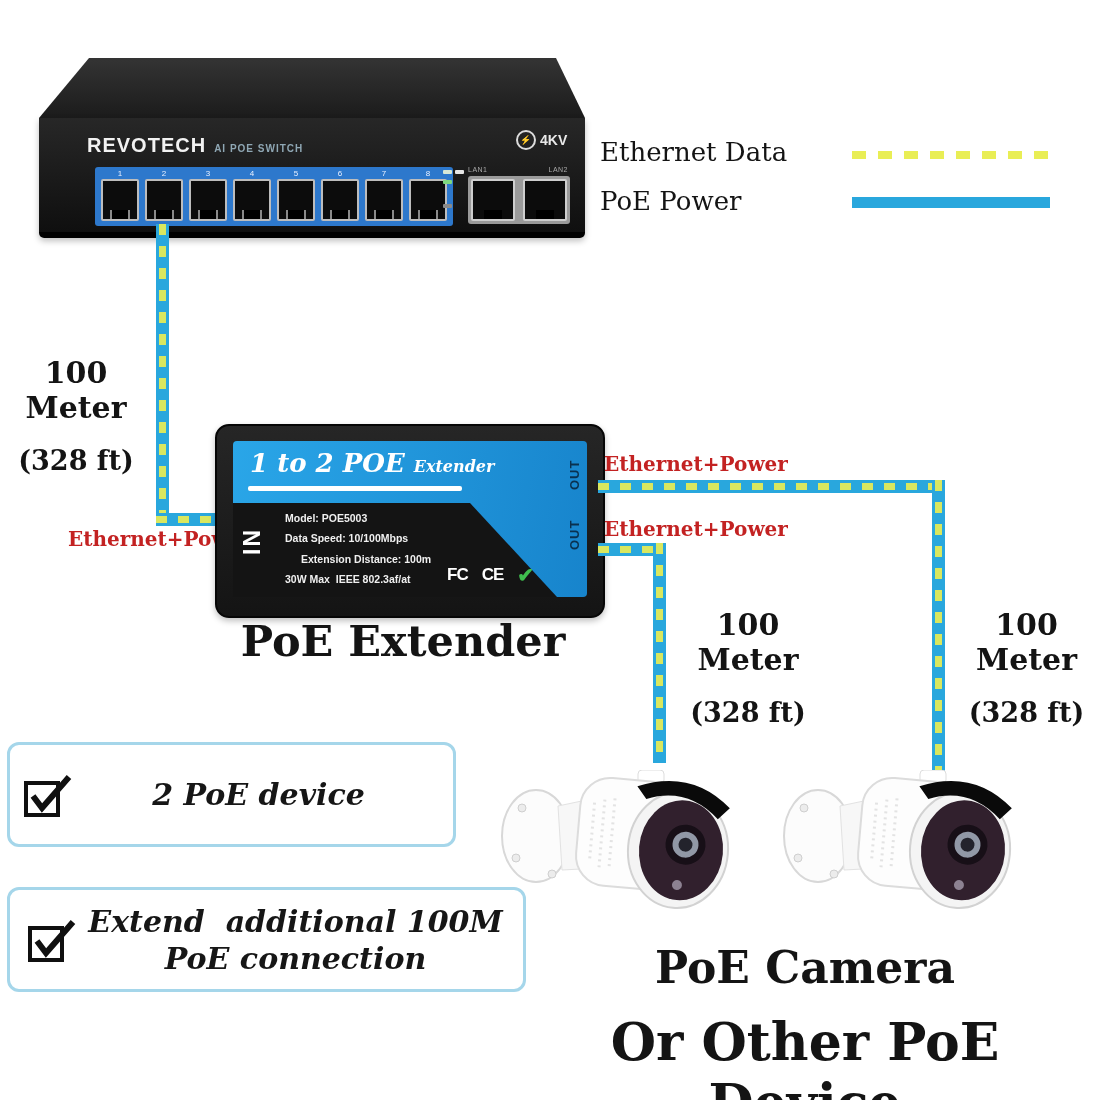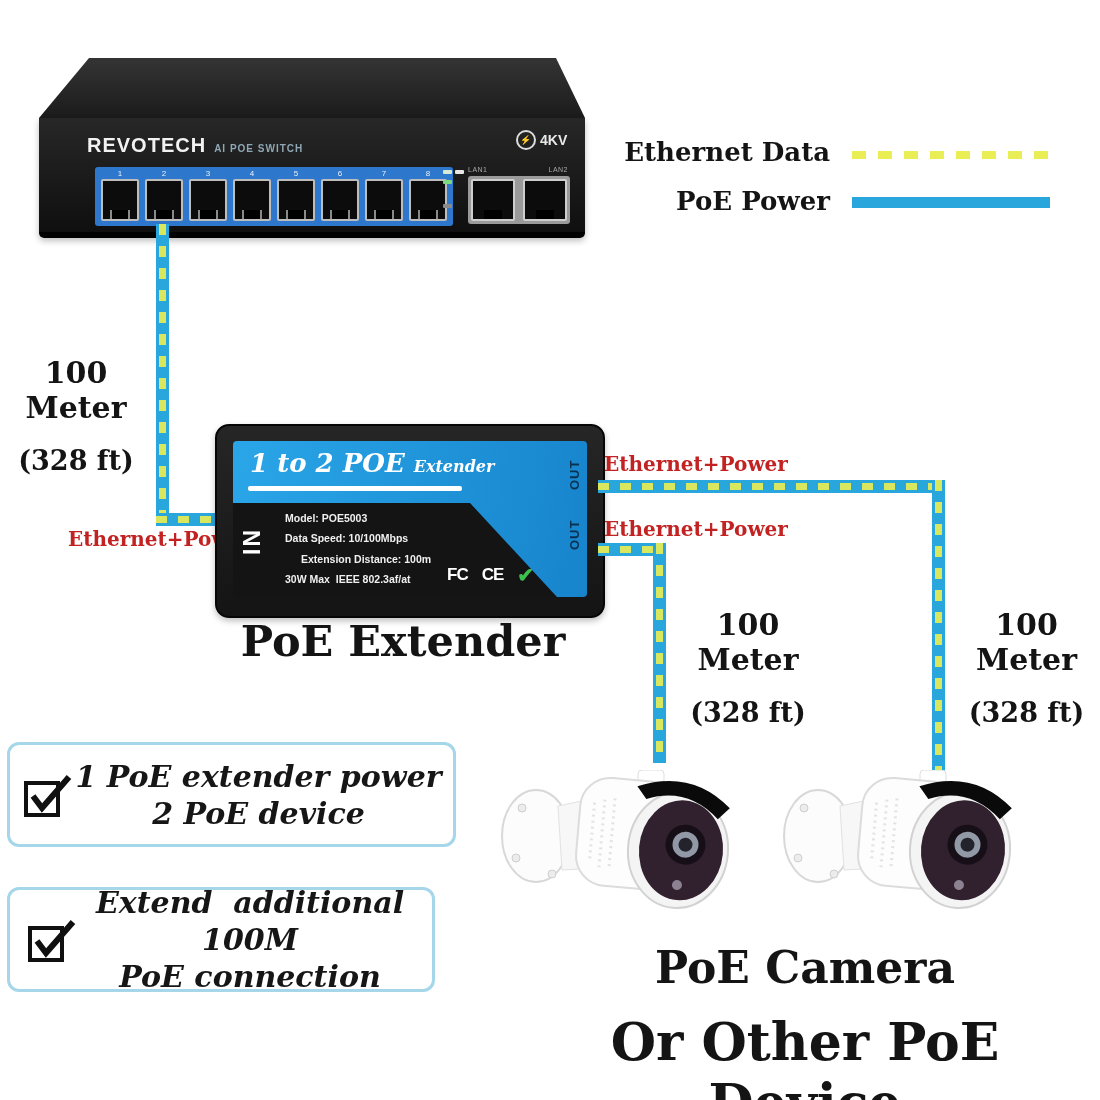--- a/index.html
+++ b/index.html
@@ -12,21 +12,21 @@
   .center { text-align:center; }
 
   
   .cable { position:absolute; background:#29a7dd; }
   .cable .dash-v { position:absolute; left:3px; right:3px; top:0; bottom:0;
       background:repeating-linear-gradient(180deg,#d9e75f 0 11px, rgba(0,0,0,0) 11px 22px); }
   .cable .dash-h { position:absolute; top:3px; bottom:3px; left:0; right:0;
       background:repeating-linear-gradient(90deg,#d9e75f 0 11px, rgba(0,0,0,0) 11px 22px); }
 
   
-  .legend-label { font-size:26px; font-weight:bold; color:#141414; text-align:right; }
+  .legend-label { font-size:26px; font-weight:normal; color:#141414; }
   .legend-dash { background:repeating-linear-gradient(90deg,#e9ee55 0 14px, rgba(0,0,0,0) 14px 26px); }
   .legend-solid { background:#29a7dd; }
 
   
   .sw-top { clip-path:polygon(50px 0, 517px 0, 546px 60px, 0 60px);
             background:linear-gradient(#343434,#1b1b1b); }
   .sw-front { background:linear-gradient(#272727,#0f0f0f); border-radius:0 0 5px 5px;
               border-bottom:6px solid #000; box-shadow:0 3px 6px rgba(0,0,0,.25); }
   .sw-brand { color:#f2f2f2; font-size:20px; font-weight:bold; letter-spacing:1px; }
   .sw-brand-suffix { color:#8fa7b4; font-size:10px; font-weight:bold; letter-spacing:1px; margin-left:8px; }
@@ -214,25 +214,24 @@
     <div class="dist-1">100 Meter</div>
     <div class="dist-2">(328 ft)</div>
   </div>
 
   <div class="abs note-box" style="left:7px;top:742px;width:449px;height:105px;">
     <svg width="50" height="52" viewBox="0 0 50 52">
       <rect x="4" y="14" width="32" height="32" fill="none" stroke="#101010" stroke-width="4"></rect>
       <path d="M11 27 L20 39 L47 8" fill="none" stroke="#101010" stroke-width="6"></path>
     </svg>
     <div class="note-text">
-      <div class="note-line pre">1 PoE extender power</div>
       <div class="note-line pre">2 PoE device</div>
     </div>
   </div>
-  <div class="abs note-box" style="left:7px;top:887px;width:428px;height:105px;padding-left:16px;">
+  <div class="abs note-box" style="left:7px;top:887px;width:519px;height:105px;padding-left:16px;">
     <svg width="50" height="52" viewBox="0 0 50 52">
       <rect x="4" y="14" width="32" height="32" fill="none" stroke="#101010" stroke-width="4"></rect>
       <path d="M11 27 L20 39 L47 8" fill="none" stroke="#101010" stroke-width="6"></path>
     </svg>
     <div class="note-text">
       <div class="note-line pre">Extend  additional 100M</div>
       <div class="note-line pre">PoE connection</div>
     </div>
   </div>
 

